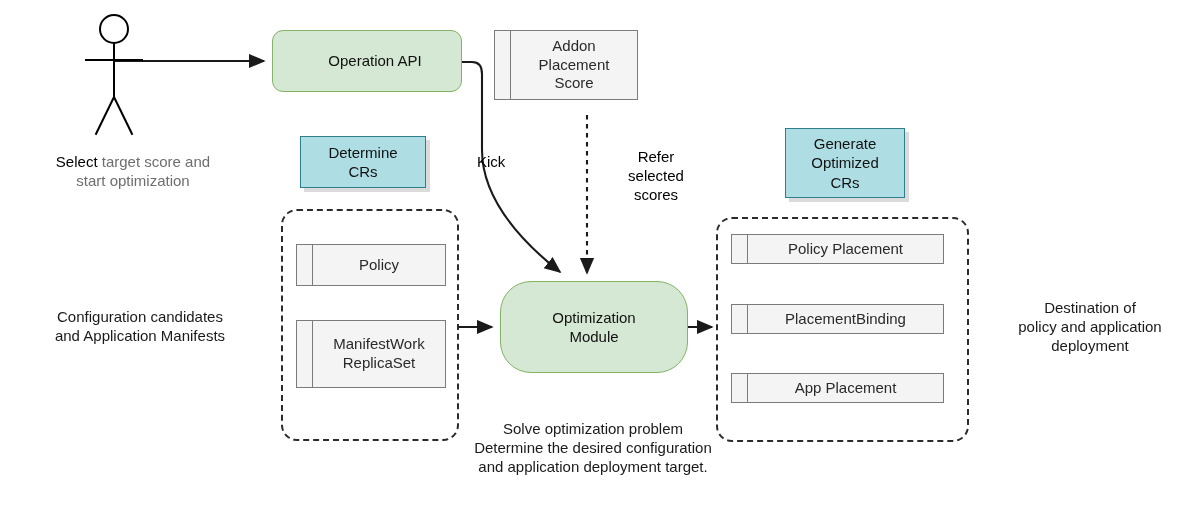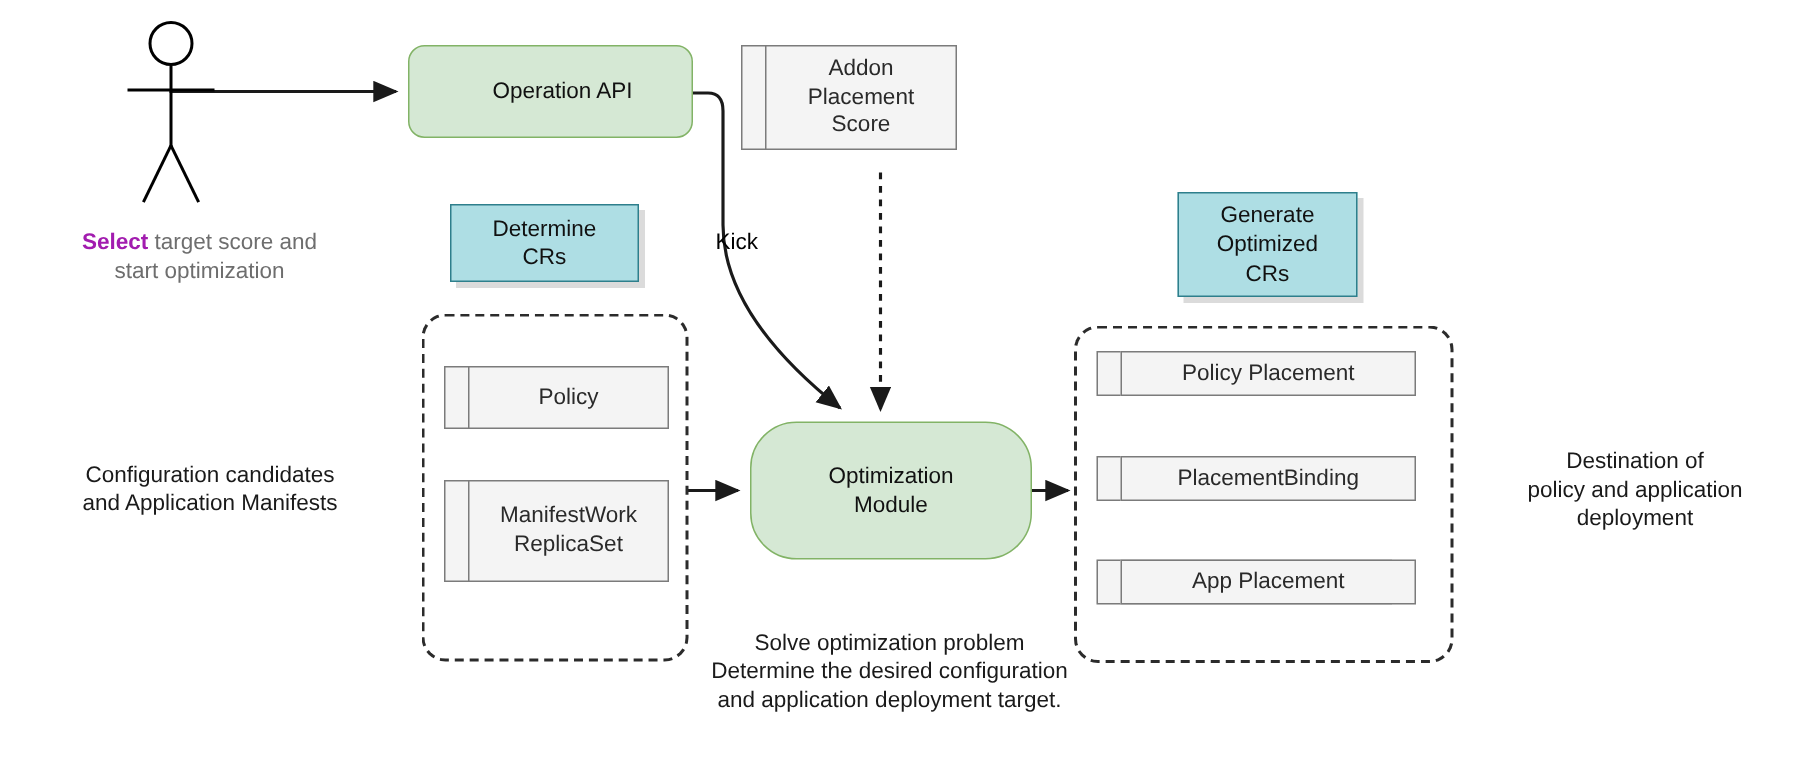--- a/index.html
+++ b/index.html
@@ -169,34 +169,37 @@
 
   <div class="actor" style="left:83px; top:14px; width:62px; height:130px;">
     <div class="head"></div>
     <div class="arms"></div>
     <div class="body"></div>
     <div class="leg-l"></div>
     <div class="leg-r"></div>
   </div>
 
 
-  <div class="txt fs15" style="left:8px; top:152px; width:250px;"><span style="color:#a21caf;font-weight:bold;">Select</span><span style="color:#6e6e6e;"> target score and
+  <div class="txt fs15" style="left:8px; top:152px; width:250px;"><span style="color:#000000;">Select</span><span style="color:#6e6e6e;"> target score and
 start optimization</span></div>
 
   <div class="green-box" style="left:272px; top:30px; width:190px; height:62px;padding-left:16px;">Operation API</div>
 
   <div class="stack" style="left:494px; top:30px; width:144px; height:86px;">
     <div class="sheet-back"></div>
     <div class="sheet-front">Addon
 Placement
 Score</div>
   </div>
 
   <div class="txt fs15" style="left:477px; top:152px; width:70px; text-align:left;">Kick</div>
 
+  <div class="txt fs15" style="left:601px; top:147px; width:110px; text-align:center;">Refer
+selected
+scores</div>
 
   <div class="teal-box" style="left:300px; top:136px; width:126px; height:52px;">Determine
 CRs</div>
 
   <div class="teal-box" style="left:785px; top:128px; width:120px; height:70px;">Generate
 Optimized
 CRs</div>
 
   <div class="dashed-group" style="left:281px; top:209px; width:178px; height:232px;"></div>
 

